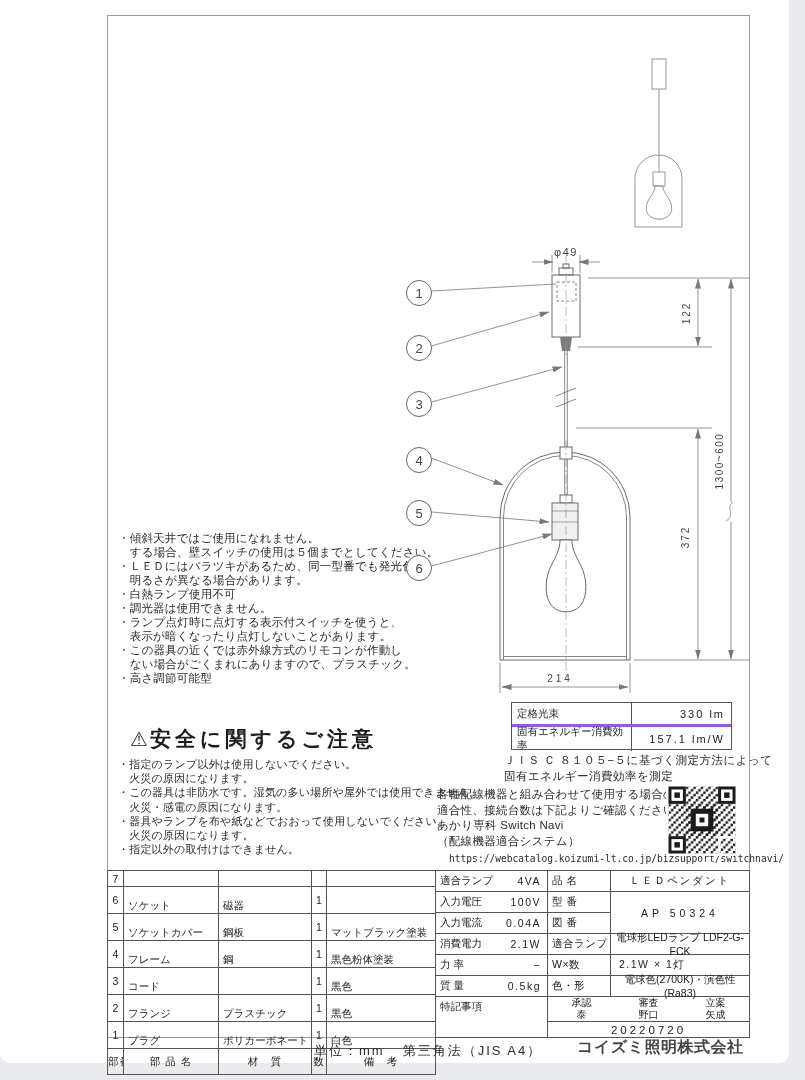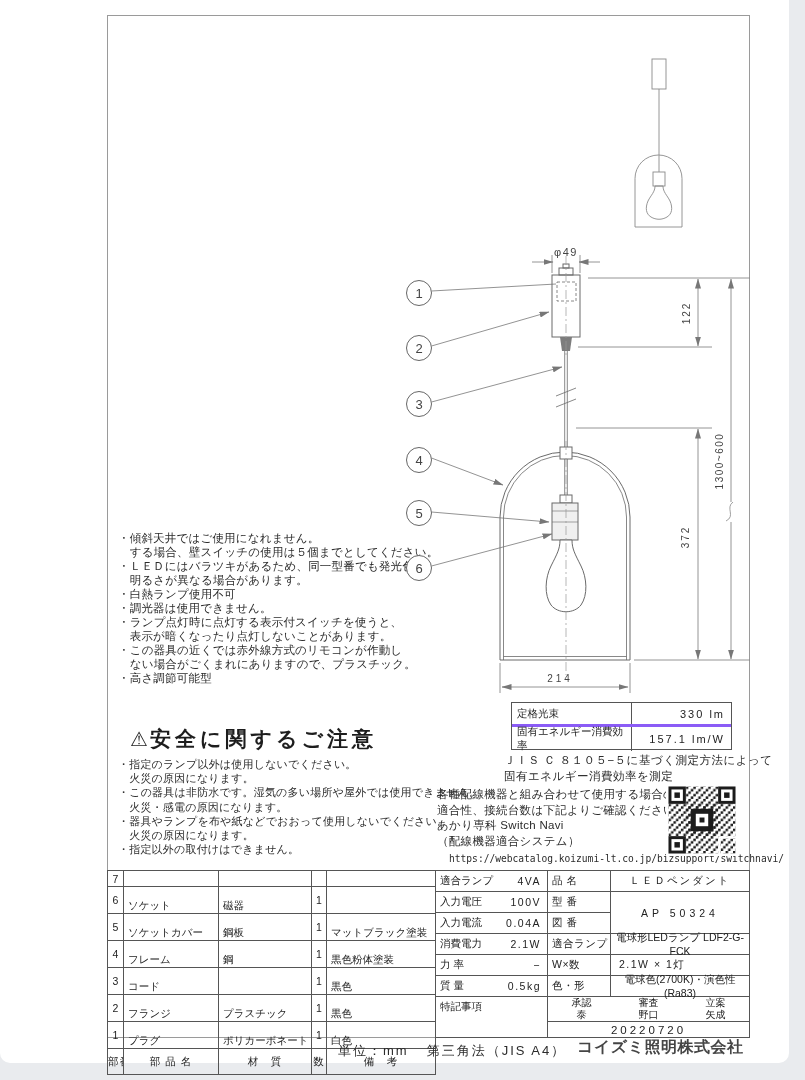--- a/index.html
+++ b/index.html
@@ -37,21 +37,21 @@
   .spec .lv .v{letter-spacing:1.5px;}
   .spec .lab{padding-left:4px;letter-spacing:0.5px;}
   .spec .valc{justify-content:center;text-align:center;}
   .model-no{font-size:19px;letter-spacing:4px;color:#1c1c1c;}
   .prod-name{font-size:12px;letter-spacing:2px;}
   .small-val{font-size:9px;letter-spacing:0px;}
   .watt-val{font-size:10.5px;letter-spacing:1.5px;padding-left:8px;}
   .appr{position:absolute;left:112px;top:126px;width:201px;height:40px;}
   .appr .cell{position:absolute;width:67px;height:12px;display:flex;align-items:center;justify-content:center;font-size:10px;color:#222;}
   .appr .date{position:absolute;left:0;top:24px;width:201px;height:16px;border-top:1px solid #555;display:flex;align-items:center;justify-content:center;font-size:11.5px;letter-spacing:3px;color:#1c1c1c;}
-  .unit-line{position:absolute;left:338px;top:1042px;font-size:13px;color:#2b2b2b;letter-spacing:2px;}
+  .unit-line{position:absolute;left:314px;top:1042px;font-size:13px;color:#2b2b2b;letter-spacing:2px;}
   .unit-line span{margin-right:18px;}
   .company{position:absolute;left:577px;top:1037px;font-size:16px;font-weight:bold;color:#454545;letter-spacing:0.5px;transform:scaleY(0.96);}
   svg{display:block;}
   svg text{font-family:"Liberation Sans",sans-serif;fill:#444;}
 </style>
 </head>
 <body>
 
 <div id="root">
   <div class="sheet"></div>

